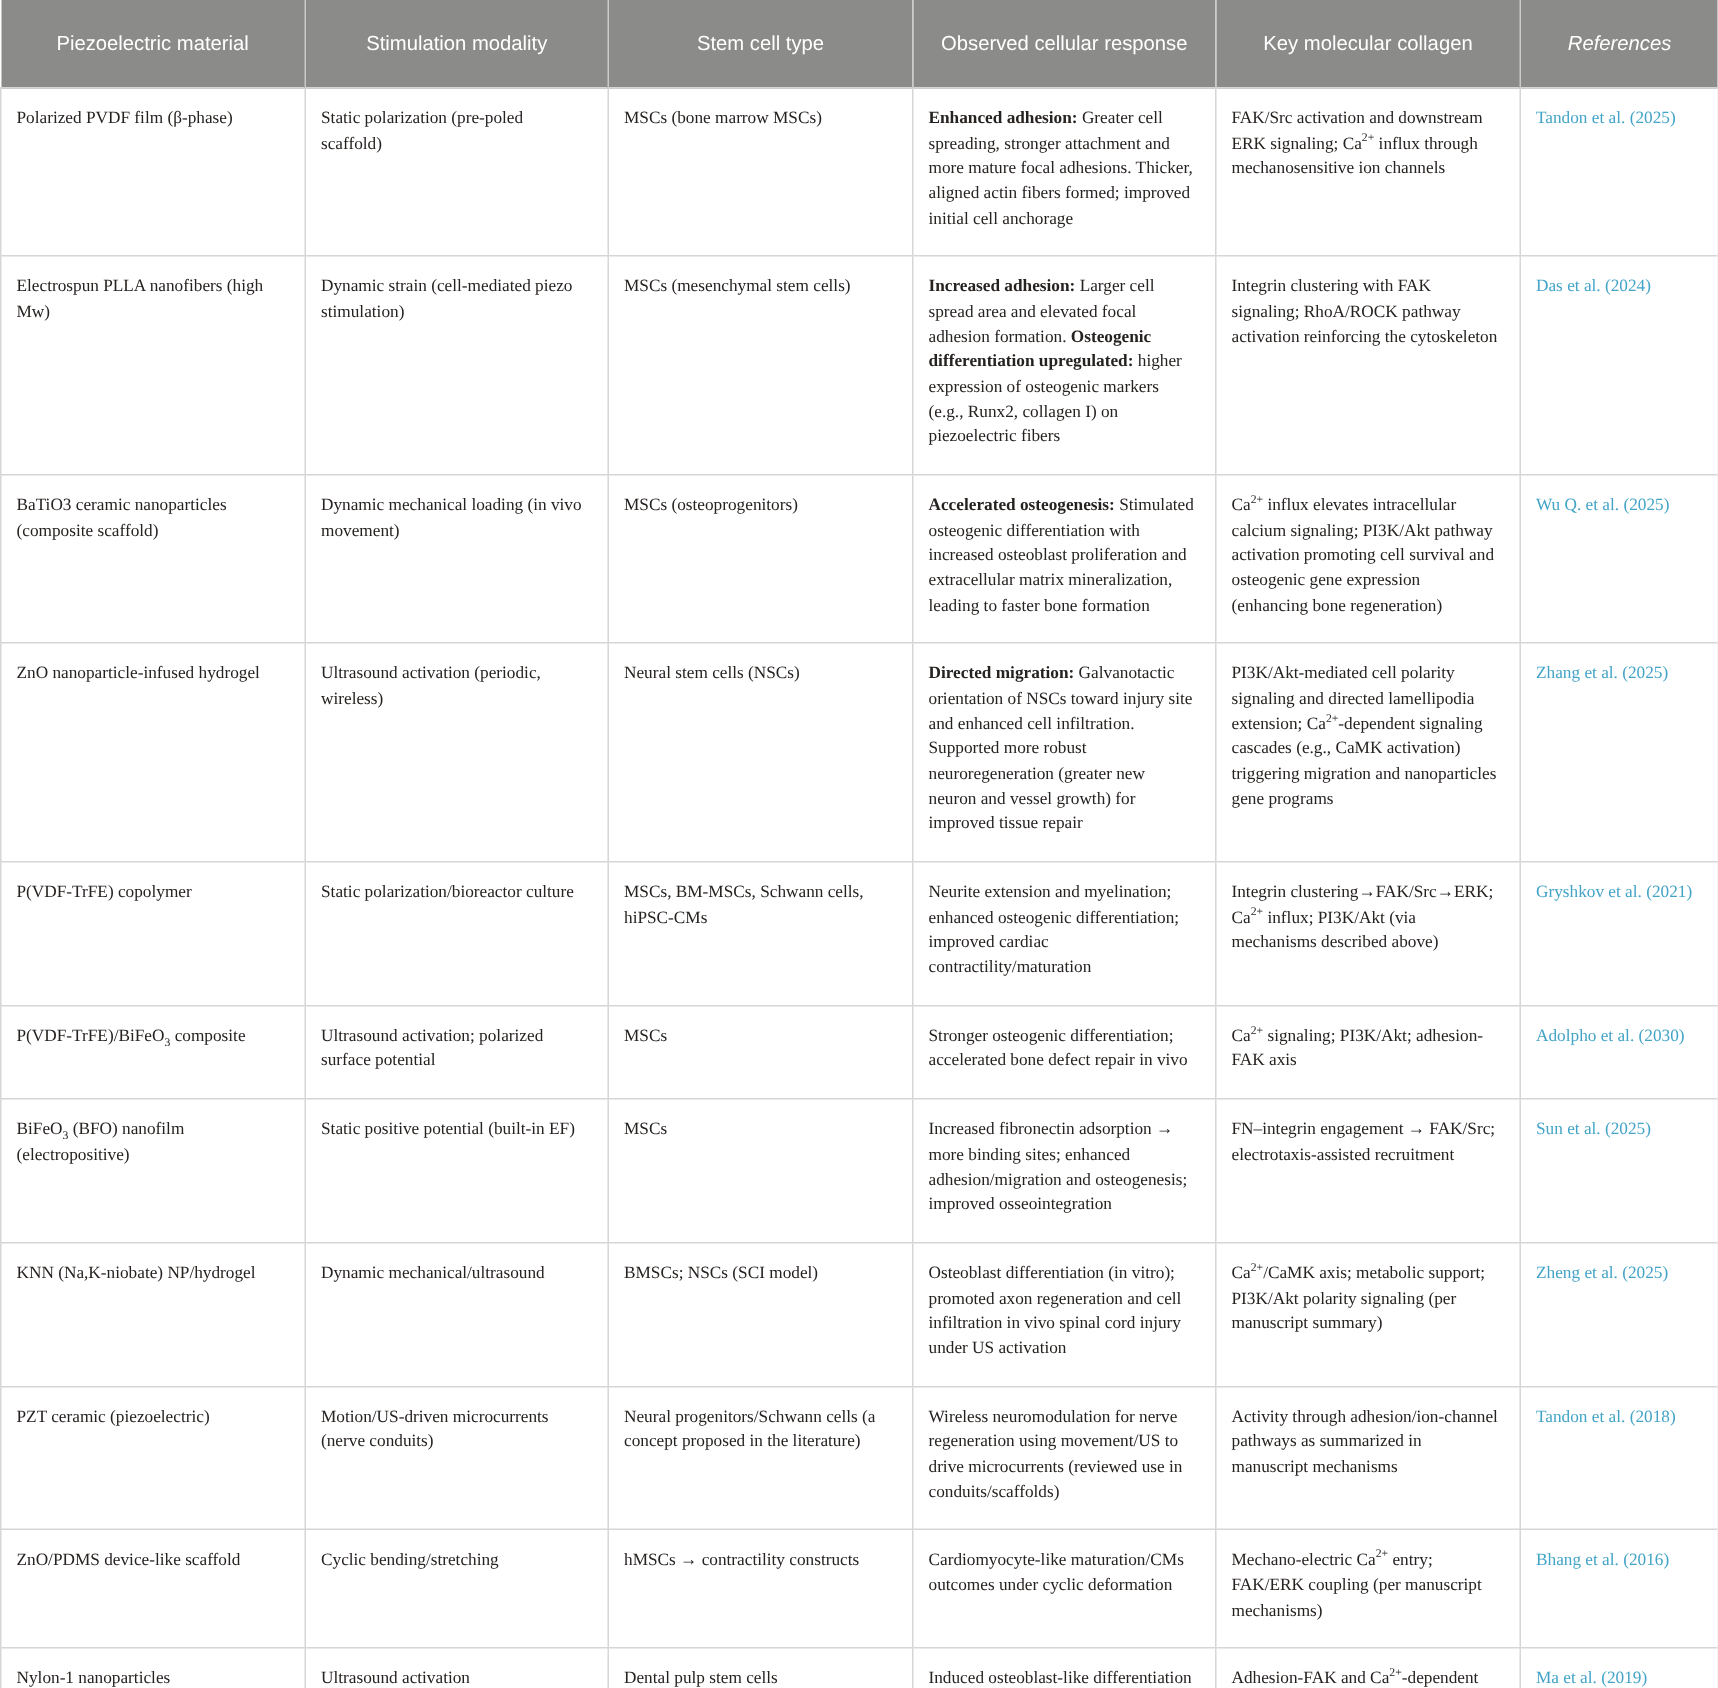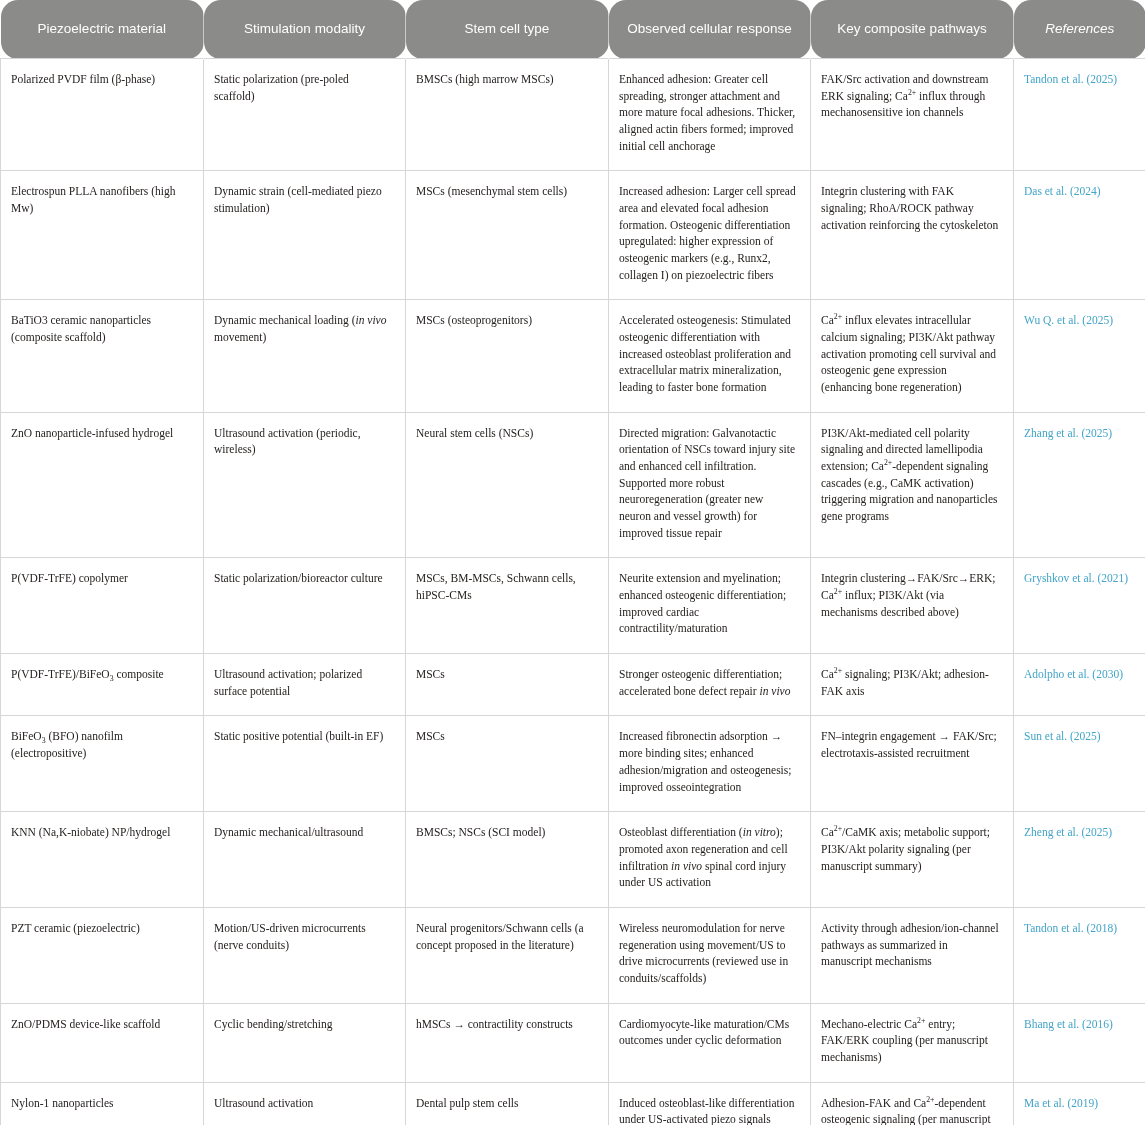--- a/index.html
+++ b/index.html
@@ -17,35 +17,34 @@
     color:var(--header-text);
     font-family:"Liberation Sans", sans-serif;
     font-weight:400;
     font-size:13.5px;
     line-height:1.25;
     text-align:center;
     vertical-align:middle;
     height:50px;
     padding:4px 10px;
     border-right:1px solid rgba(255,255,255,0.55);
-    border-radius:17px;
   }
   thead th:last-child{border-right:none;font-style:italic;}
   tbody td{
     font-size:11.5px;
     line-height:1.45;
     vertical-align:top;
     text-align:left;
     padding:12px 14px 16px 10px;
     border:1px solid var(--border);
     word-wrap:break-word;
   }
   tbody tr:first-child td{border-top:1px solid var(--border);}
-  .b{font-weight:normal;}
-  .i{font-style:italic;}
+  .b{font-weight:bold;}
+  .i{}
   sup{font-size:68%;line-height:0;}
   sub{font-size:68%;line-height:0;}
   .ref-link{color:var(--link);cursor:pointer;}
 </style>
 </head>
 <body>
 
 <table>
   <colgroup>
     <col style="width:203px">
@@ -54,29 +53,29 @@
     <col style="width:202px">
     <col style="width:203px">
     <col style="width:132px">
   </colgroup>
   <thead>
     <tr>
       <th>Piezoelectric material</th>
       <th>Stimulation modality</th>
       <th>Stem cell type</th>
       <th>Observed cellular response</th>
-      <th>Key composite pathways</th>
+      <th>Key molecular collagen</th>
       <th>References</th>
     </tr>
   </thead>
   <tbody>
       <tr>
         <td><span>Polarized PVDF film (β-phase)</span></td>
         <td><span>Static polarization (pre-poled scaffold)</span></td>
-        <td><span>BMSCs (high marrow MSCs)</span></td>
+        <td><span>MSCs (bone marrow MSCs)</span></td>
         <td><span class="b">Enhanced adhesion:</span><span> Greater cell spreading, stronger attachment and more mature focal adhesions. Thicker, aligned actin fibers formed; improved initial cell anchorage</span></td>
         <td><span>FAK/Src activation and downstream ERK signaling; Ca</span><sup>2+</sup><span> influx through mechanosensitive ion channels</span></td>
         <td><span class="ref-link">Tandon et al. (2025)</span></td>
       </tr>
       <tr>
         <td><span>Electrospun PLLA nanofibers (high Mw)</span></td>
         <td><span>Dynamic strain (cell-mediated piezo stimulation)</span></td>
         <td><span>MSCs (mesenchymal stem cells)</span></td>
         <td><span class="b">Increased adhesion:</span><span> Larger cell spread area and elevated focal adhesion formation. </span><span class="b">Osteogenic differentiation upregulated:</span><span> higher expression of osteogenic markers (e.g., Runx2, collagen I) on piezoelectric fibers</span></td>
         <td><span>Integrin clustering with FAK signaling; RhoA/ROCK pathway activation reinforcing the cytoskeleton</span></td>

